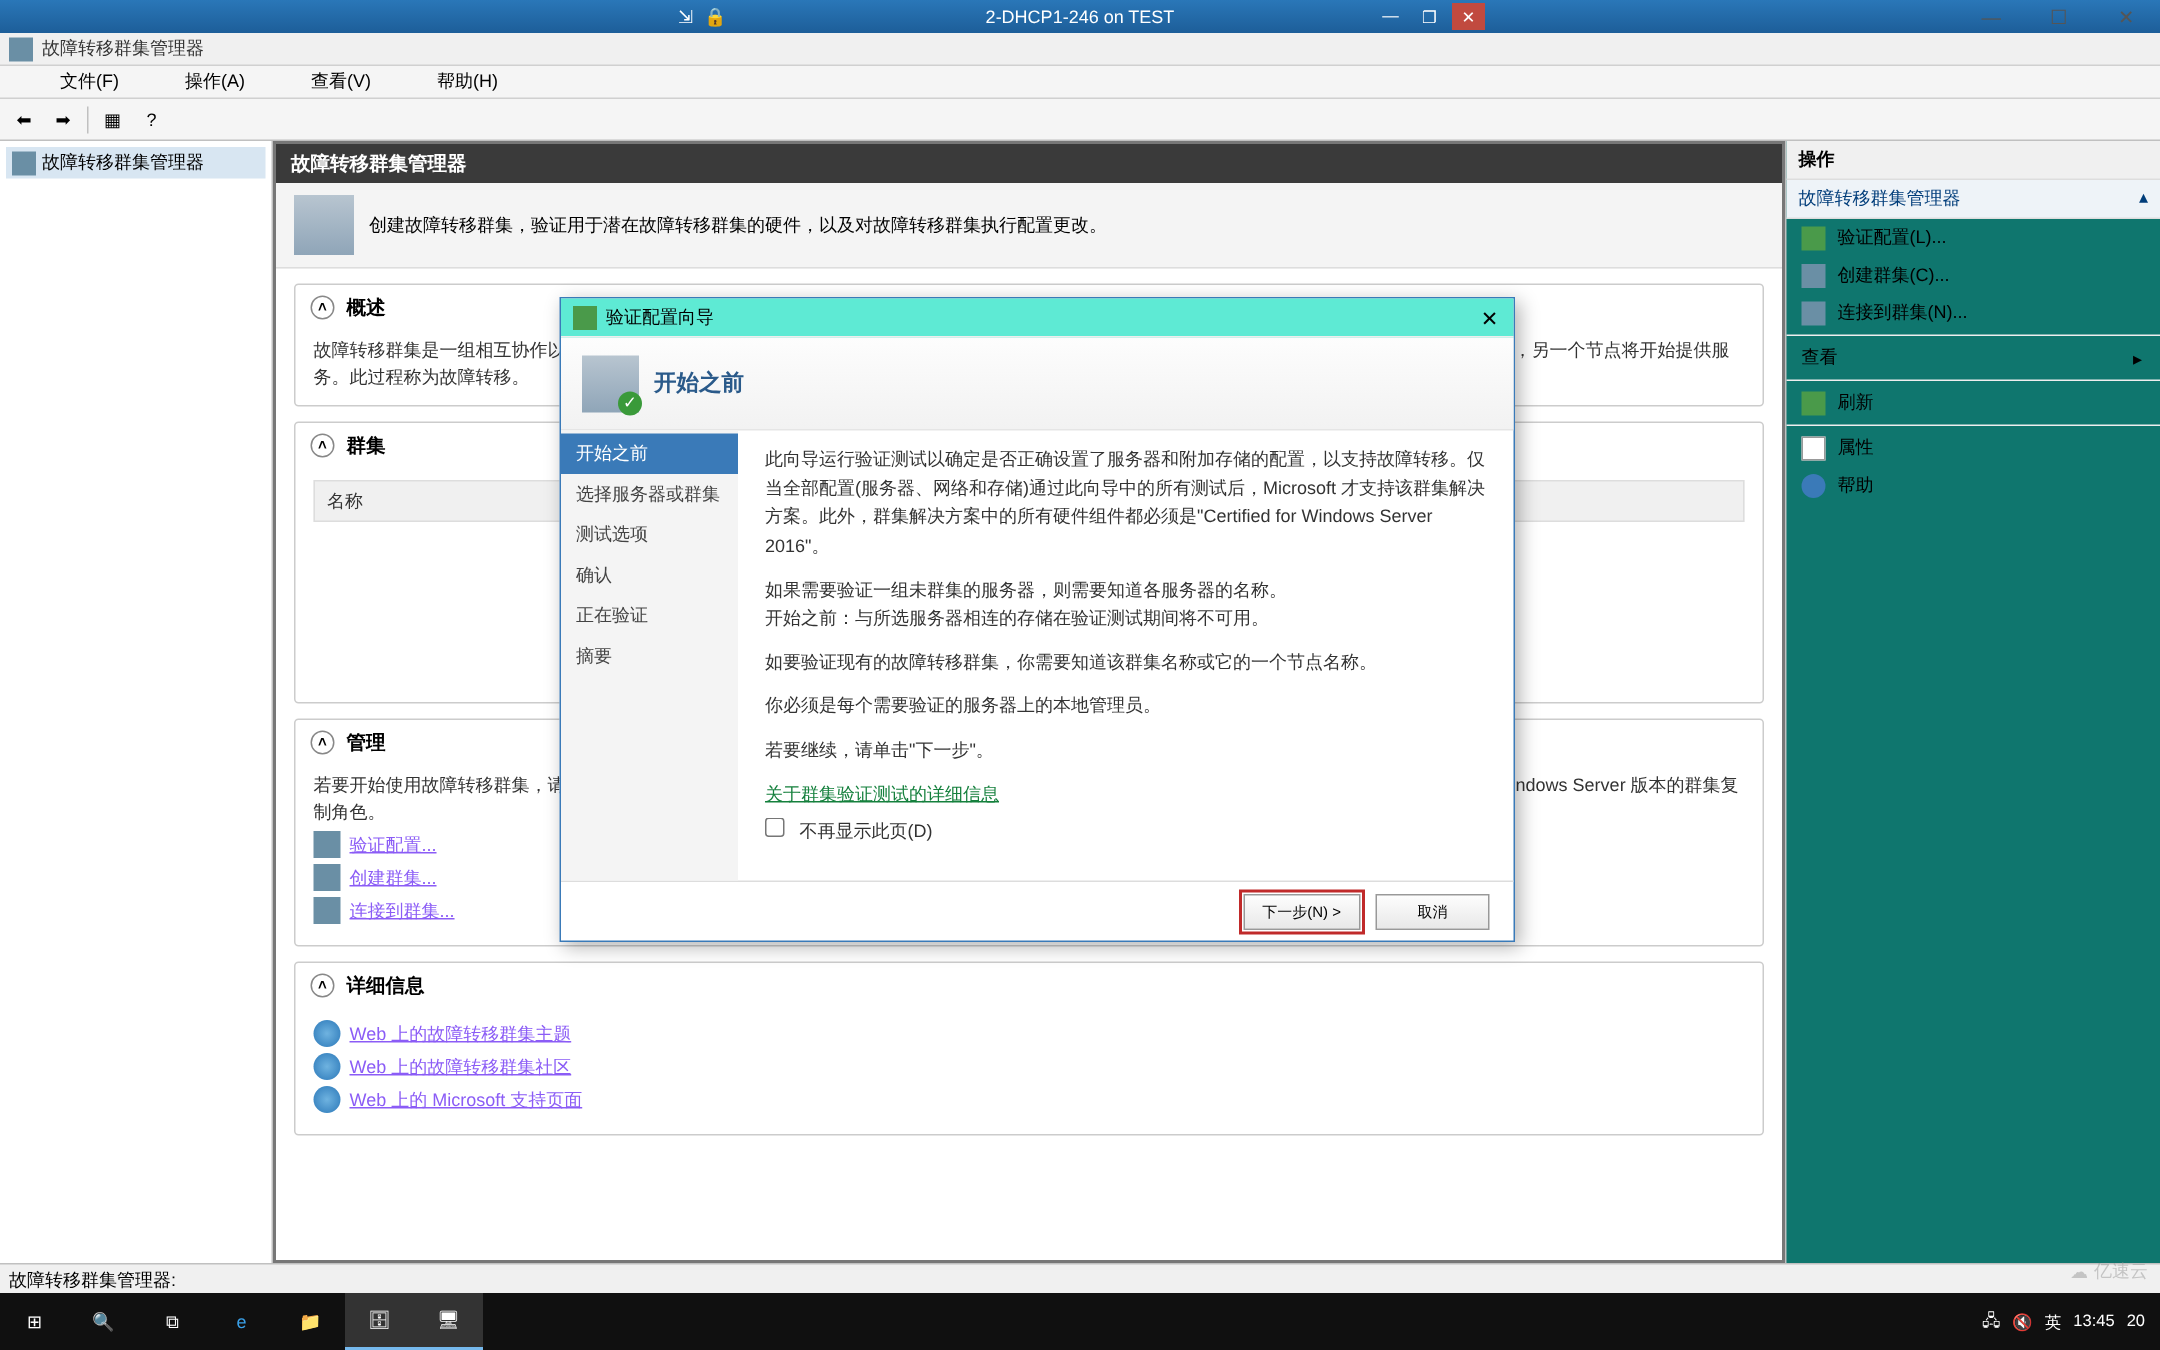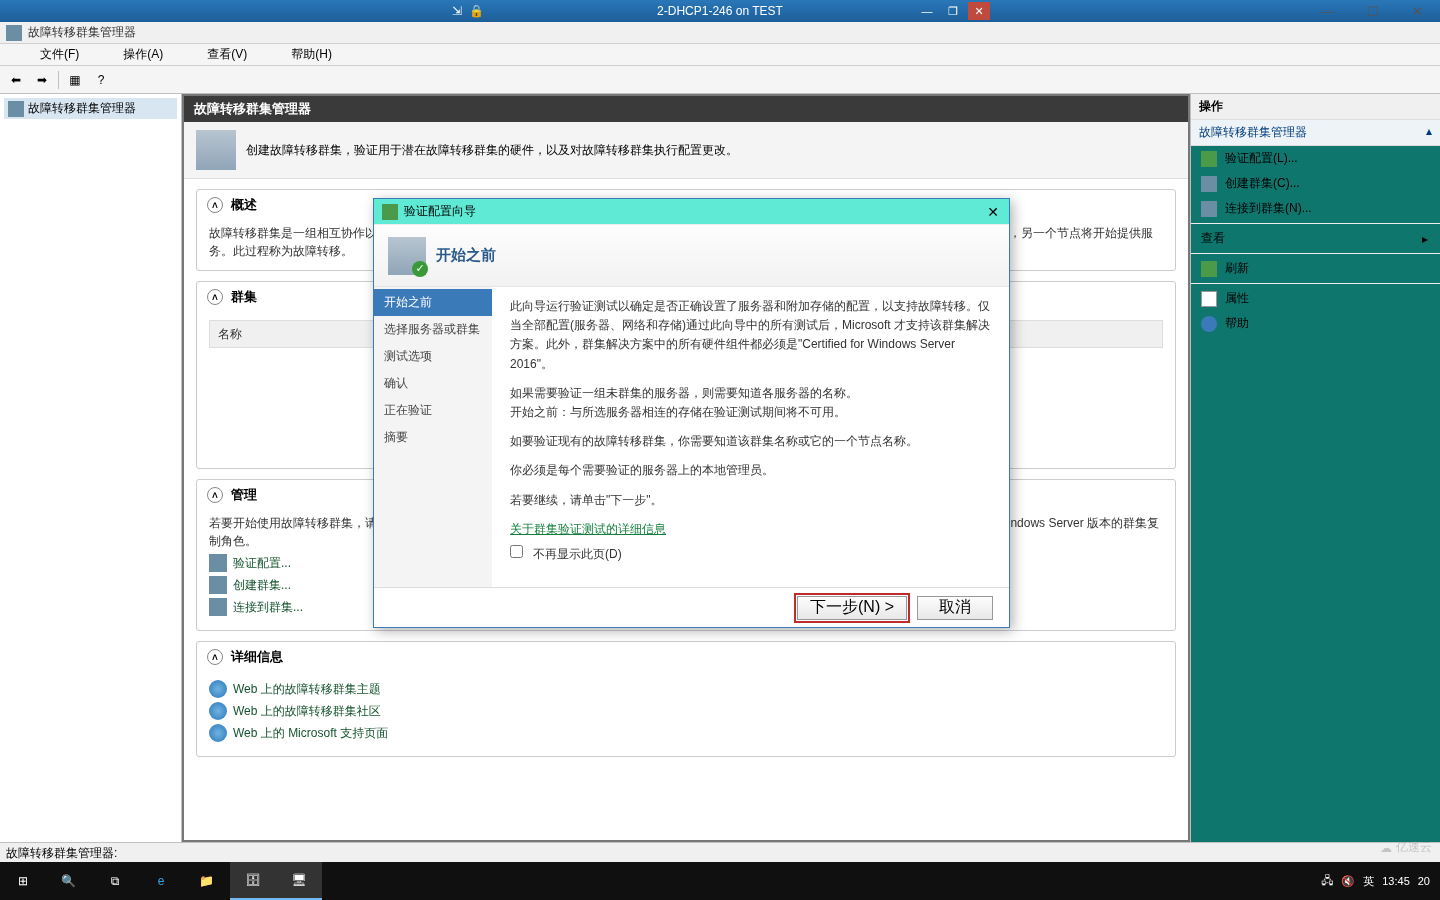--- a/index.html
+++ b/index.html
@@ -40,21 +40,21 @@
 .center-inner { background: #fff; height: 100%; overflow: hidden; }
 .center-header { background: #3a3a3a; color: #fff; padding: 4px 10px; font-size: 13px; font-weight: bold; }
 .center-intro { background: #f4f4f4; border-bottom: 1px solid #ddd; padding: 8px 12px; display: flex; align-items: center; gap: 10px; }
 .intro-ic { width: 40px; height: 40px; background: linear-gradient(#b8c5d0, #8fa5b8); }
 .section { margin: 10px 12px; border: 1px solid #ccc; border-radius: 3px; }
 .section-h { display: flex; align-items: center; gap: 8px; padding: 6px 10px; font-weight: bold; font-size: 13px; }
 .chev { width: 16px; height: 16px; border: 1px solid #888; border-radius: 50%; display: flex; align-items: center; justify-content: center; font-size: 10px; }
 .section-b { padding: 4px 12px 10px; font-size: 12px; color: #333; line-height: 1.5; }
 .tbl-head { background: #f0f0f0; border: 1px solid #ddd; padding: 4px 8px; margin-top: 4px; }
 .mgmt-link { display: flex; align-items: center; gap: 6px; margin: 4px 0; }
-.mgmt-link a { color: #14532d; }
+.mgmt-link a { color: #8b5cf6; text-decoration: underline; }
 .link-ic { width: 18px; height: 18px; background: #6a8fa5; }
 .globe-ic { width: 18px; height: 18px; border-radius: 50%; background: radial-gradient(#6fb3e0, #2a77b8); }
 
 .actions-pane { width: 250px; border-left: 1px solid #c0c0c0; background: #0f766e; }
 .actions-h { background: #f0f0f0; padding: 4px 8px; font-weight: bold; border-bottom: 1px solid #ddd; }
 .actions-sub { background: #eef3f8; padding: 4px 8px; border-bottom: 1px solid #ddd; color: #003d7a; position: relative; }
 .actions-sub::after { content: "▴"; position: absolute; right: 8px; color: #003d7a; }
 .action-item { display: flex; align-items: center; gap: 8px; padding: 4px 10px; cursor: default; }
 .ai-ic { width: 16px; height: 16px; background: #6a8fa5; }
 .ai-ic.green { background: #4a9a4a; }
@@ -72,21 +72,21 @@
 .wiz-banner-title { font-size: 15px; color: #2a5a8a; font-weight: bold; }
 .wiz-body { display: flex; height: 300px; }
 .wiz-nav { width: 118px; background: #f4f4f4; padding-top: 2px; }
 .wiz-nav-item { padding: 5px 10px; font-size: 12px; color: #444; }
 .wiz-nav-item.sel { background: #3a7ab8; color: #fff; }
 .wiz-content { flex: 1; padding: 10px 18px; font-size: 12px; color: #333; line-height: 1.6; overflow: hidden; }
 .wiz-content p { margin-bottom: 10px; }
 .wiz-content a { color: #15803d; text-decoration: underline; }
 .wiz-chk { display: flex; align-items: flex-start; gap: 10px; margin-top: 6px; }
 .wiz-footer { height: 40px; border-top: 1px solid #ddd; display: flex; align-items: center; justify-content: flex-end; padding: 0 16px; gap: 10px; }
-.wiz-btn { min-width: 76px; height: 24px; border: 1px solid #999; background: linear-gradient(#fdfdfd, #e8e8e8); font-size: 16px; padding: 0 12px; }
+.wiz-btn { min-width: 76px; height: 24px; border: 1px solid #999; background: linear-gradient(#fdfdfd, #e8e8e8); font-size: 10px; padding: 0 12px; }
 .wiz-btn.primary { outline: 2px solid #c02a2a; outline-offset: 1px; }
 
 
 .statusbar { height: 20px; background: #f0f0f0; border-top: 1px solid #c0c0c0; padding: 2px 6px; font-size: 12px; }
 
 
 .taskbar { height: 38px; background: #101010; display: flex; align-items: center; color: #fff; }
 .tb-item { width: 46px; height: 38px; display: flex; align-items: center; justify-content: center; }
 .tb-item.active { background: #333; border-bottom: 2px solid #76b9ed; }
 .tray { margin-left: auto; display: flex; align-items: center; gap: 8px; padding-right: 10px; font-size: 11px; }

